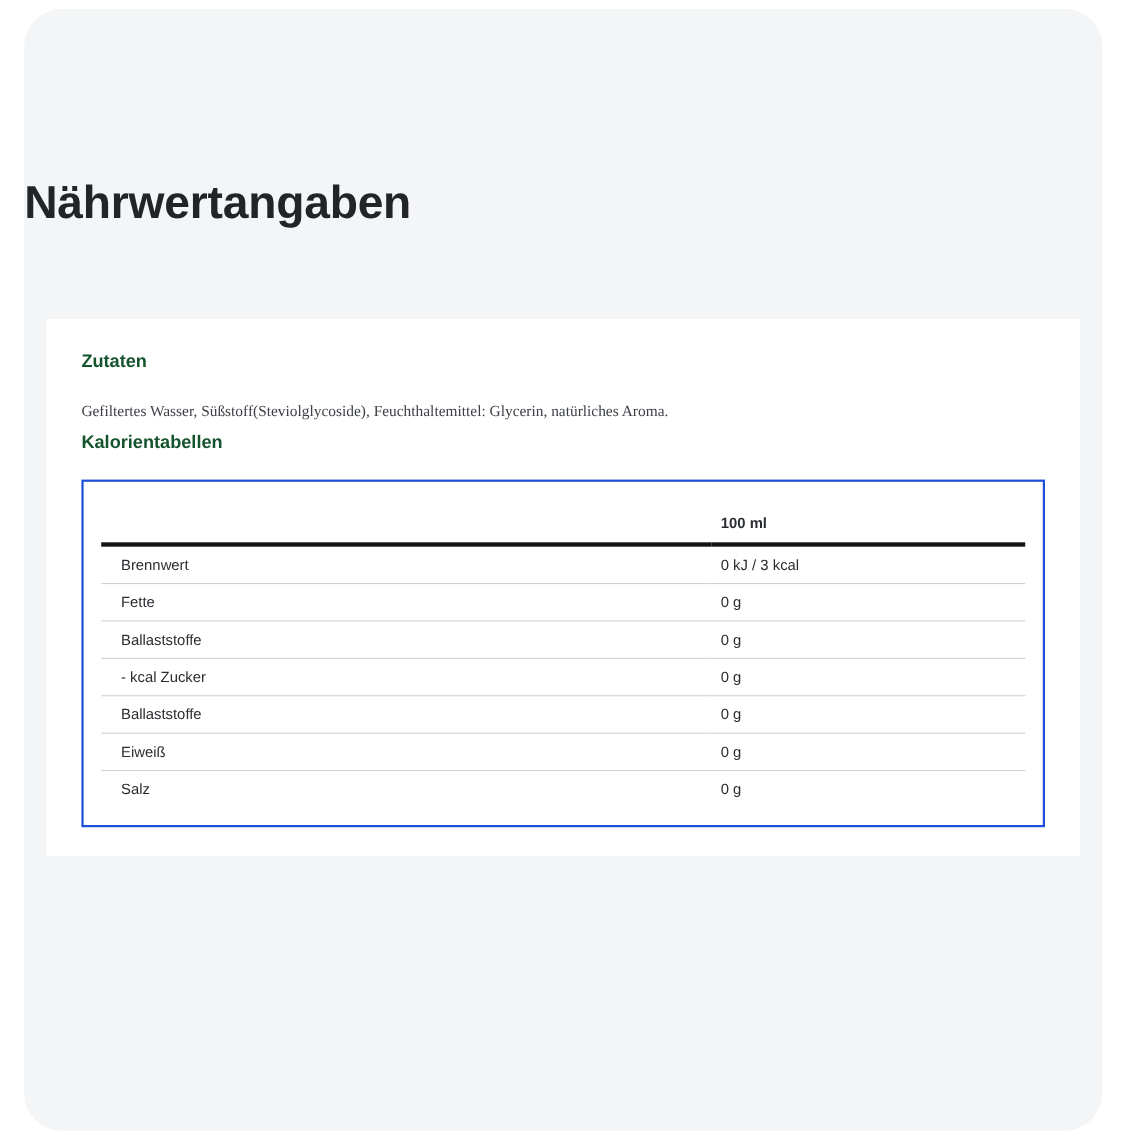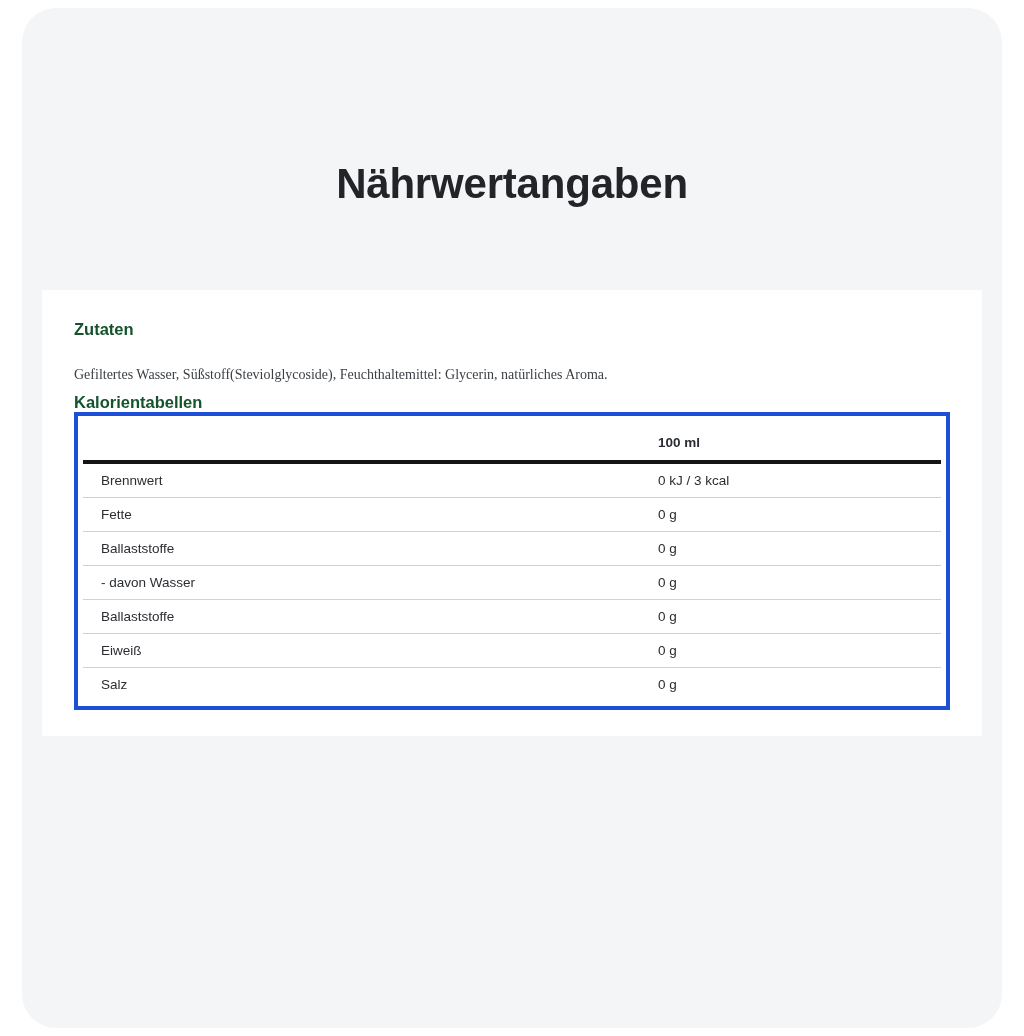--- a/index.html
+++ b/index.html
@@ -32,21 +32,20 @@
     background: #f4f5f7;
     border-radius: 34px;
     box-sizing: border-box;
     overflow: hidden;
   }
   .title {
     position: absolute;
     left: 0;
     top: 152px;
     width: 100%;
-    text-align: center;
     font-size: 42px;
     font-weight: bold;
     color: #222427;
     letter-spacing: -0.2px;
   }
   .panel {
     position: absolute;
     left: 20px;
     top: 282px;
     width: 940px;
@@ -63,23 +62,24 @@
   .ingredients-text {
     font-size: 14px;
     color: #3b3f44;
     margin: 26px 0 0 0;
     line-height: 1.45;
     font-family: Liberation Serif, serif;
   }
   .nutrition-heading {
   }
   .table-wrap {
-    border: 4px solid #1d4ed8;
+    margin-top: 24px;
+    border: 2px solid #1d4ed8;
     box-sizing: border-box;
-    padding: 5px;
+    padding: 16px;
   }
   table.nutrition {
     width: 100%;
     border-collapse: collapse;
     table-layout: fixed;
   }
   table.nutrition th,
   table.nutrition td {
     font-size: 13.5px;
     color: #2a2d31;
@@ -141,21 +141,21 @@
             </tr>
             <tr>
               <td class="col-label">Fette</td>
               <td class="col-value">0 g</td>
             </tr>
             <tr>
               <td class="col-label">Ballaststoffe</td>
               <td class="col-value">0 g</td>
             </tr>
             <tr>
-              <td class="col-label">- davon Wasser</td>
+              <td class="col-label">- kcal Zucker</td>
               <td class="col-value">0 g</td>
             </tr>
             <tr>
               <td class="col-label">Ballaststoffe</td>
               <td class="col-value">0 g</td>
             </tr>
             <tr>
               <td class="col-label">Eiweiß</td>
               <td class="col-value">0 g</td>
             </tr>

